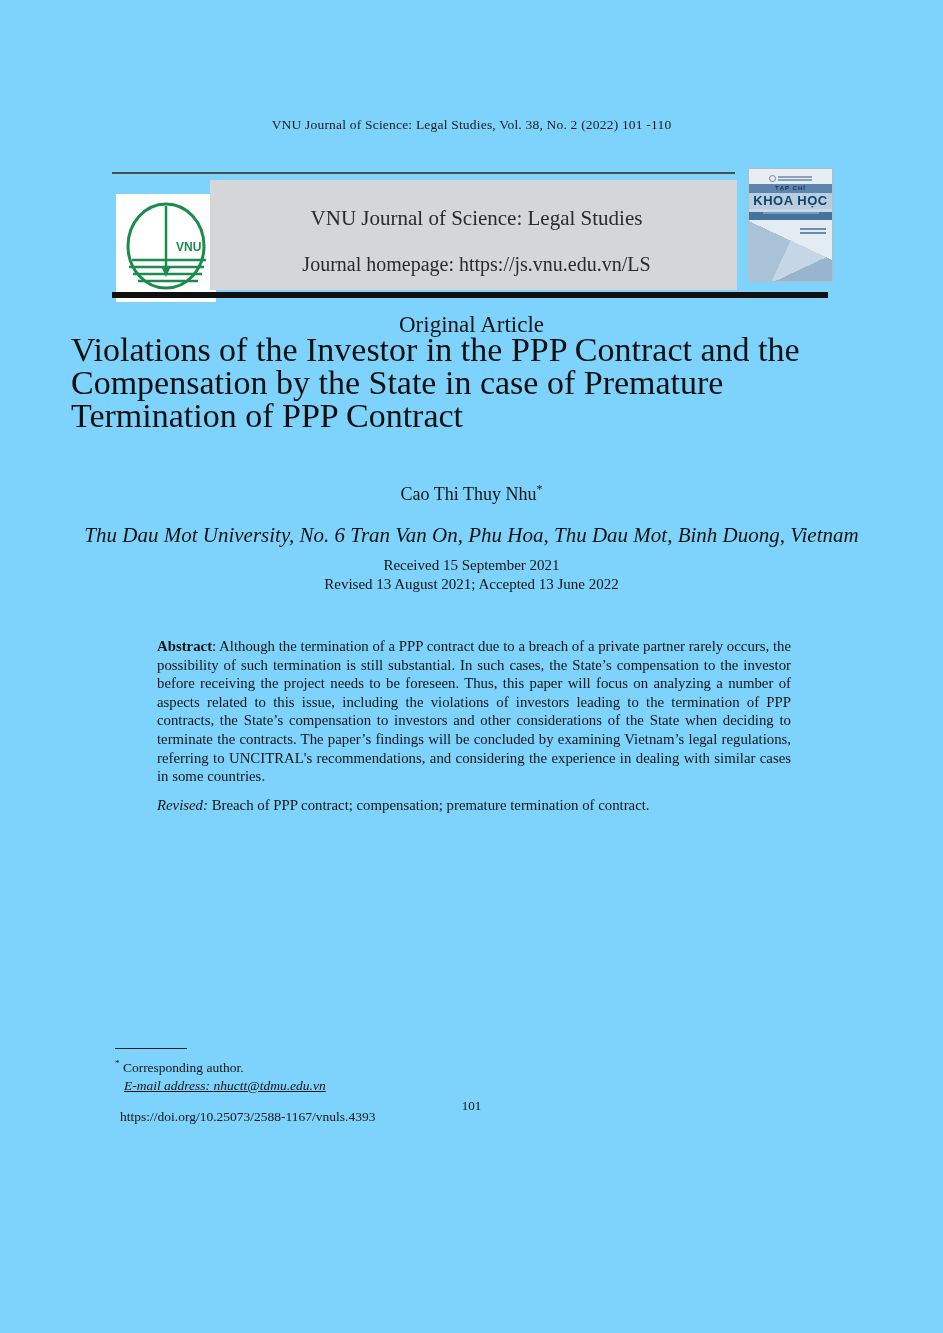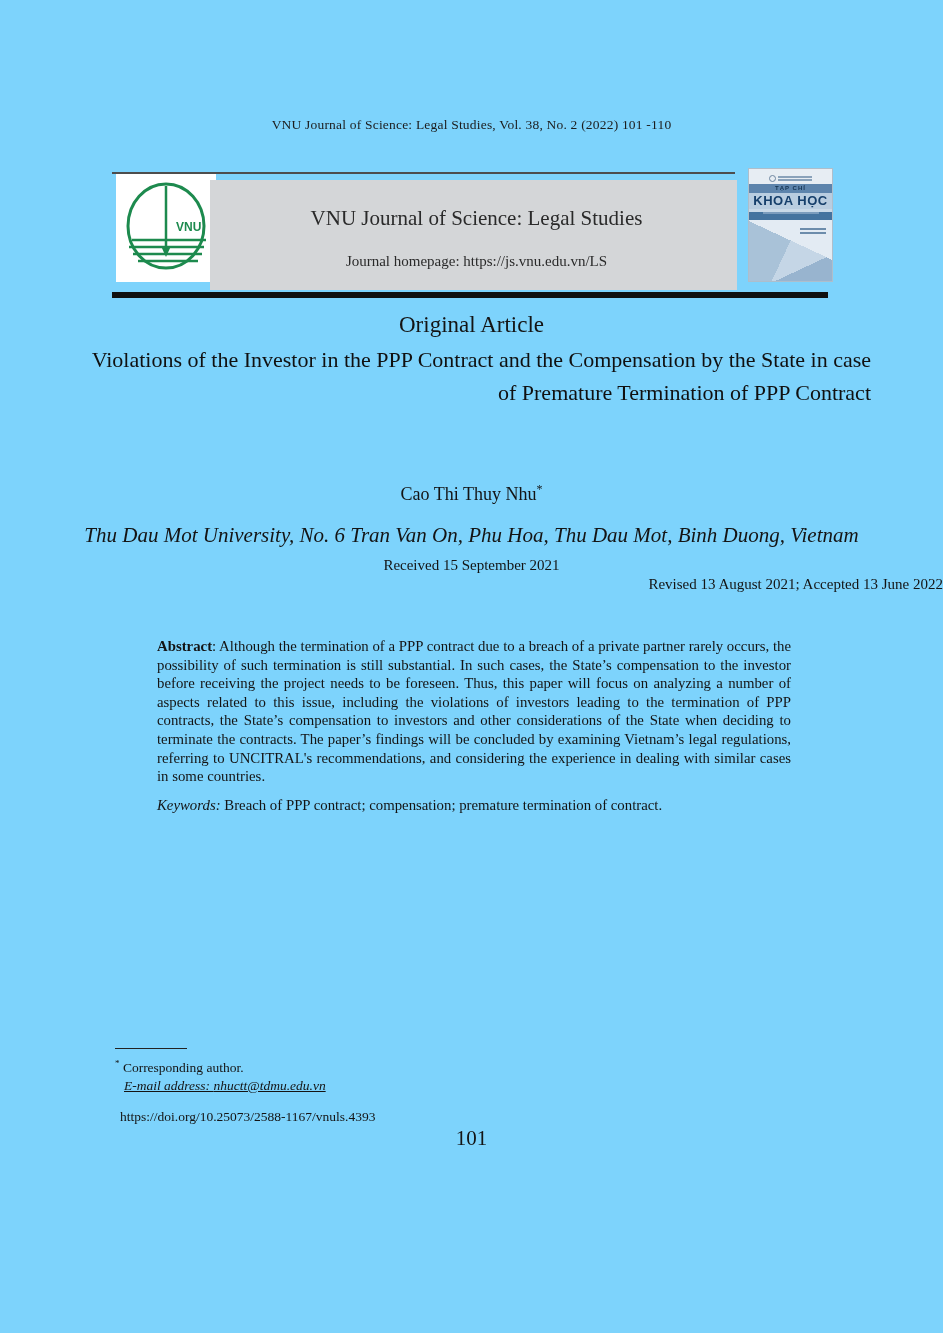--- a/index.html
+++ b/index.html
@@ -33,41 +33,41 @@
     width: 723px; height: 128px;
   }
   .banner-topline {
     position: absolute;
     top: 0; left: 0;
     width: 623px; height: 0;
     border-top: 2px solid #4d4d4d;
   }
   .logo-box {
     position: absolute;
-    top: 2px; left: 4px;
+    top: 22px; left: 4px;
     width: 100px; height: 108px;
     background: #ffffff;
     text-decoration: underline;
   }
   .journal-box {
     position: absolute;
     top: 8px; left: 98px;
     width: 527px; height: 110px;
     background: #d4d6d8;
     text-align: center;
     padding-left: 6px;
   }
   .journal-title {
     margin-top: 26px;
     font-size: 21px;
     color: #2a2a2a;
   }
   .journal-homepage {
     margin-top: 22px;
-    font-size: 15px;
+    font-size: 20px;
     color: #2a2a2a;
   }
   .banner-bottomline {
     position: absolute;
     top: 120px; left: 0;
     width: 716px; height: 6px;
     background: #101010;
   }
 
   
@@ -149,24 +149,24 @@
   
   .article-type {
     position: absolute;
     top: 312px; left: 0;
     width: 100%;
     text-align: center;
     font-size: 23px;
   }
   .article-title {
     position: absolute;
-    top: 343px; left: 71px;
+    top: 333px; left: 71px;
     width: 800px;
-    text-align: right;
-    font-size: 22px;
+    text-align: left;
+    font-size: 34px;
     line-height: 33px;
     color: #101010;
   }
   .author-line {
     position: absolute;
     top: 482px; left: 0;
     width: 100%;
     text-align: center;
     font-size: 18px;
   }
@@ -179,21 +179,21 @@
     font-style: italic;
     font-size: 21px;
   }
   .received-line, .revised-line {
     position: absolute;
     left: 0; width: 100%;
     text-align: center;
     font-size: 15px;
   }
   .received-line { top: 557px; }
-  .revised-line  { top: 576px; text-align: right; }
+  .revised-line  { top: 576px; }
 
   
   .abstract-block {
     position: absolute;
     top: 637px; left: 157px;
     width: 634px;
   }
   .abstract-text {
     text-align: justify;
     font-size: 14.8px;
@@ -221,24 +221,24 @@
     margin-bottom: 5px;
   }
   .footnote sup { font-size: 9px; }
   .email-line { margin-left: 9px; }
   .email-label { font-style: italic; text-decoration: underline; }
   .email-link { text-decoration: underline; color: #141414; font-style: italic; }
   .doi-line { margin-top: 13px; margin-left: 5px; }
 
   .page-number {
     position: absolute;
-    top: 1126px; left: 0;
-    width: 100%;
-    text-align: center;
-    font-size: 21px;
+    top: 1098px; left: 0;
+    width: 100%;
+    text-align: center;
+    font-size: 13px;
   }
 </style>
 </head>
 <body>
 
 <div class="page">
 
   <div class="running-head">VNU Journal of Science: Legal Studies, Vol. 38, No. 2 (2022) 101 -110</div>
 
   <div class="banner">
@@ -292,21 +292,21 @@
 
   <div class="author-line"><span>Cao Thi Thuy Nhu</span><sup>*</sup></div>
 
   <div class="affiliation">Thu Dau Mot University, No. 6 Tran Van On, Phu Hoa, Thu Dau Mot, Binh Duong, Vietnam</div>
 
   <div class="received-line">Received 15 September 2021</div>
   <div class="revised-line">Revised 13 August 2021; Accepted 13 June 2022</div>
 
   <div class="abstract-block">
     <p class="abstract-text"><span class="abstract-label">Abstract</span><span>: Although the termination of a PPP contract due to a breach of a private partner rarely occurs, the possibility of such termination is still substantial. In such cases, the State’s compensation to the investor before receiving the project needs to be foreseen. Thus, this paper will focus on analyzing a number of aspects related to this issue, including the violations of investors leading to the termination of PPP contracts, the State’s compensation to investors and other considerations of the State when deciding to terminate the contracts. The paper’s findings will be concluded by examining Vietnam’s legal regulations, referring to UNCITRAL's recommendations, and considering the experience in dealing with similar cases in some countries.</span></p>
-    <p class="keywords-line"><span class="keywords-label">Keywords:</span><span> Breach of PPP contract; compensation; premature termination of contract.</span></p>
+    <p class="keywords-line"><span class="keywords-label">Revised:</span><span> Breach of PPP contract; compensation; premature termination of contract.</span></p>
   </div>
 
   <div class="footnote">
     <div class="footnote-rule"></div>
     <div><sup>*</sup><span> Corresponding author.</span></div>
     <div class="email-line"><span class="email-label">E-mail address: </span><a class="email-link" href="#">nhuctt@tdmu.edu.vn</a></div>
     <div class="doi-line">https://doi.org/10.25073/2588-1167/vnuls.4393</div>
   </div>
 
   <div class="page-number">101</div>

